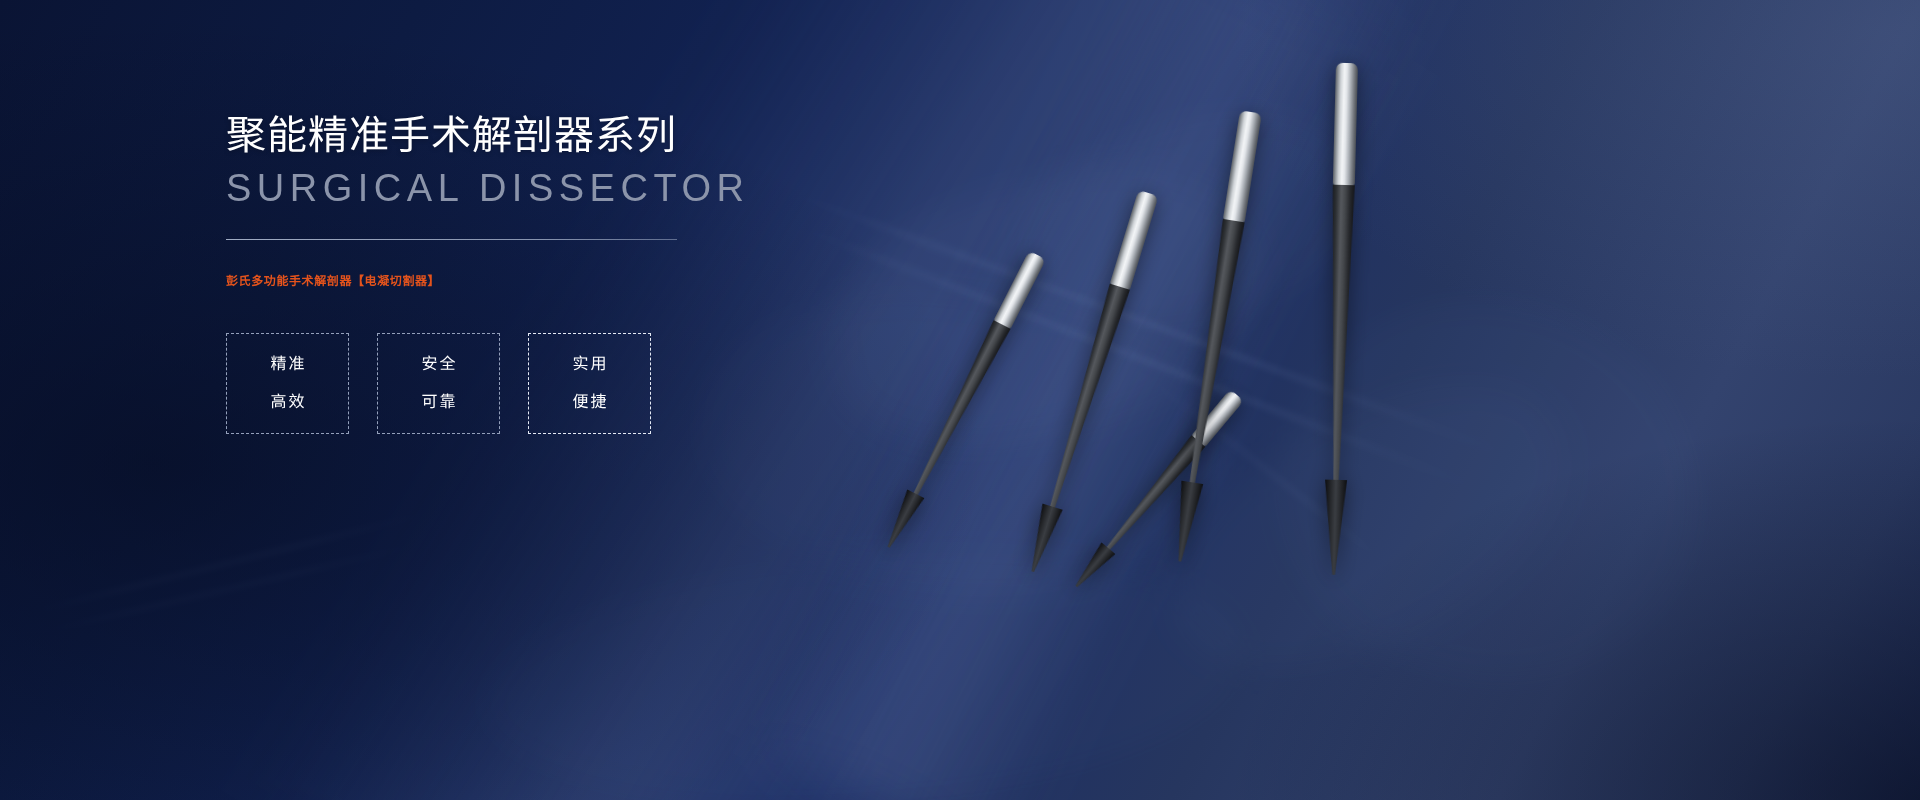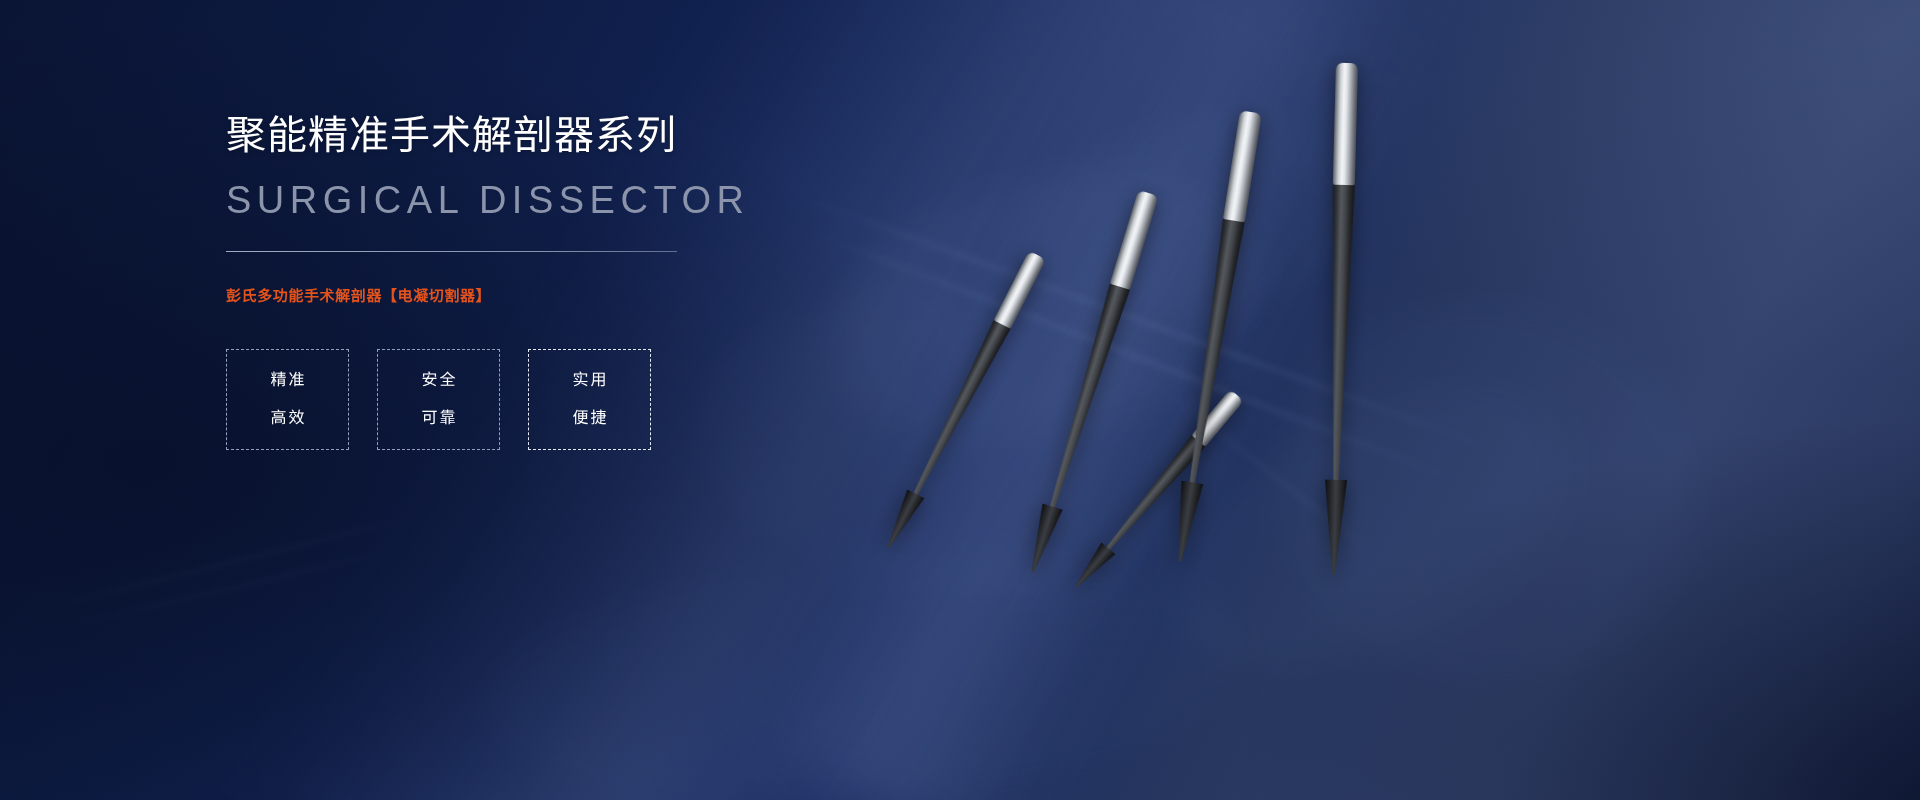--- a/index.html
+++ b/index.html
@@ -99,36 +99,36 @@
   .title-cn {
     font-size:40px;
     line-height:1.18;
     color:#ffffff;
     font-weight:400;
     letter-spacing:1px;
     white-space:nowrap;
     text-shadow:0 1px 5px rgba(0,0,0,.28);
   }
   .title-en {
-    margin-top:20px;
+    margin-top:8px;
     font-size:38px;
     line-height:1.15;
     color:#8b94aa;
     font-weight:300;
     letter-spacing:5.5px;
     white-space:nowrap;
   }
   .divider {
     margin-top:28px;
     width:451px; height:1px;
     background:linear-gradient(90deg, rgba(186,198,220,.85) 0%, rgba(186,198,220,.70) 70%, rgba(186,198,220,.45) 100%);
   }
   .subtitle {
     margin-top:33px;
-    font-size:15px;
+    font-size:12px;
     line-height:1.4;
     color:#e4531c;
     font-weight:700;
     letter-spacing:.6px;
     white-space:nowrap;
   }
 
   
   .features {
     margin-top:43px;

